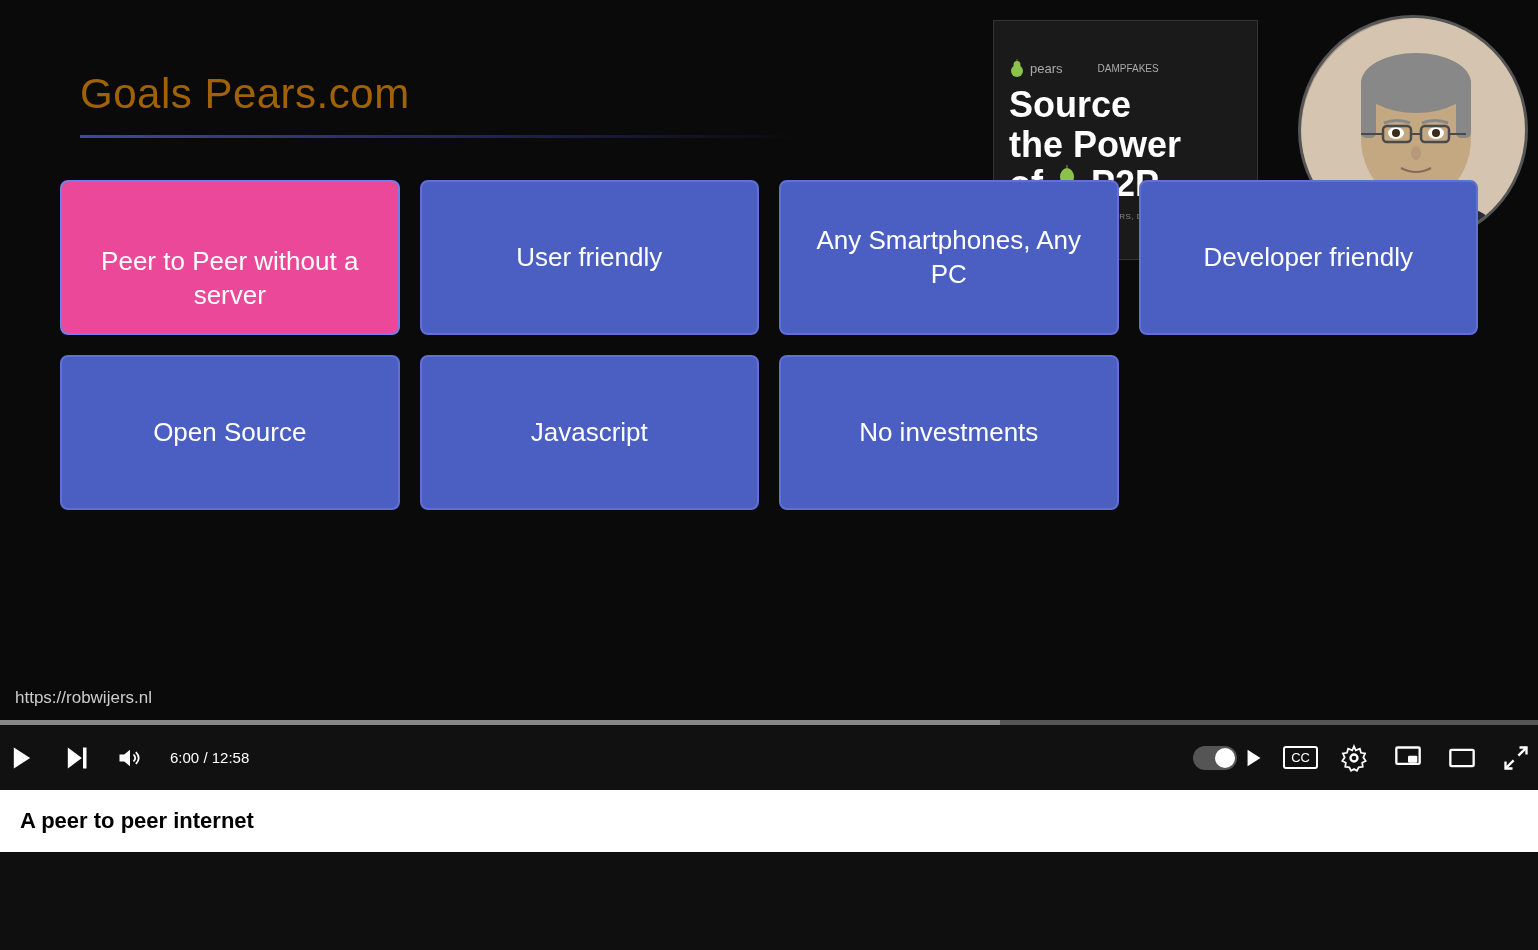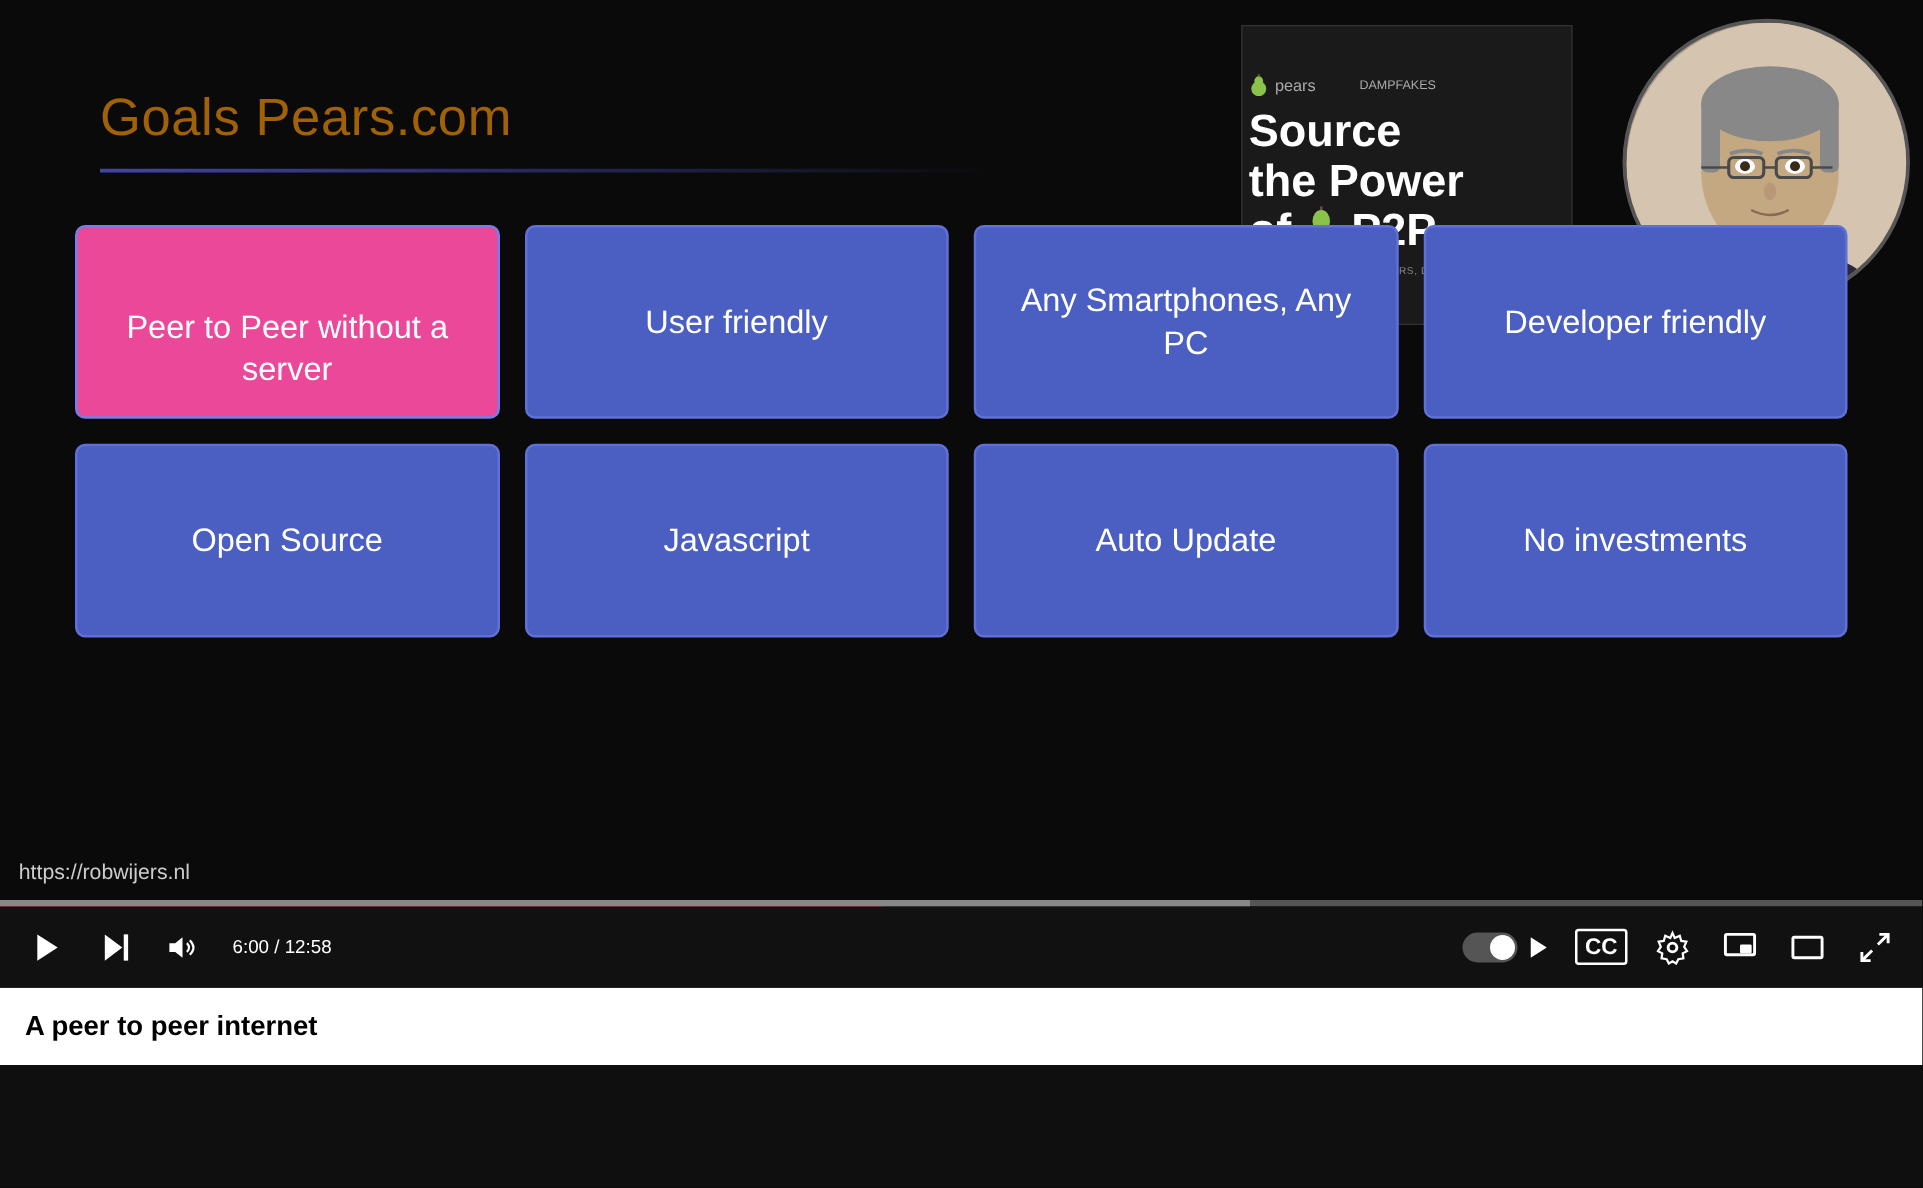--- a/index.html
+++ b/index.html
@@ -53,20 +53,21 @@
       top: 20px;
       right: 280px;
       width: 265px;
       height: 240px;
       background: #1a1a1a;
       border: 1px solid #333;
       display: flex;
       flex-direction: column;
       align-items: center;
       justify-content: center;
+      padding: 10px;
     }
 
     .pears-header {
       display: flex;
       align-items: center;
       gap: 5px;
       margin-bottom: 8px;
       align-self: flex-start;
       padding-left: 5px;
     }
@@ -181,21 +182,21 @@
       width: 65%;
     }
 
     
     .controls-bar {
       background: #111;
       width: 100%;
       height: 65px;
       display: flex;
       align-items: center;
-      padding: 0 20px;
+      padding: 0 4px;
       gap: 18px;
     }
 
     .ctrl-btn {
       background: none;
       border: none;
       color: #fff;
       cursor: pointer;
       display: flex;
       align-items: center;
@@ -343,23 +344,20 @@
         <span>Developer friendly</span>
       </div>
 
       <div class="grid-btn">
         <span>Open Source</span>
       </div>
       <div class="grid-btn">
         <span>Javascript</span>
       </div>
       <div class="grid-btn">
-        <span>Auto Update</span>
-      </div>
-      <div class="grid-btn">
         <span>No investments</span>
       </div>
     </div>
 
     <div class="url-text">https://robwijers.nl</div>
 
   </div>
 
   <div class="progress-bar-container">
     <div class="progress-bar-buffered" style="width:65%"></div>
@@ -401,21 +399,21 @@
       <div class="toggle-track">
         <div class="toggle-knob"></div>
       </div>
 
       <svg width="22" height="22" viewBox="0 0 24 24">
         <polygon points="5,3 19,12 5,21" fill="white"></polygon>
       </svg>
     </div>
 
     <button class="ctrl-btn" style="border:2px solid white; padding:2px 6px; border-radius:3px;">
-      <span style="font-size:18px;font-weight:700;">CC</span>
+      <span style="font-size:13px;font-weight:400;">CC</span>
     </button>
 
     <button class="ctrl-btn">
       <svg class="ctrl-icon" viewBox="0 0 24 24">
         <circle cx="12" cy="12" r="3" stroke="white" stroke-width="2" fill="none"></circle>
         <path d="M12 2 L13.5 5.5 L17 4 L18 7.5 L21.5 8 L20 11.5 L22 14.5 L19 16 L19.5 19.5 L16 20 L14.5 23 L12 21.5 L9.5 23 L8 20 L4.5 19.5 L5 16 L2 14.5 L4 11.5 L2.5 8 L6 7.5 L7 4 L10.5 5.5 Z" stroke="white" stroke-width="1.5" fill="none"></path>
       </svg>
     </button>
 
     <button class="ctrl-btn">

